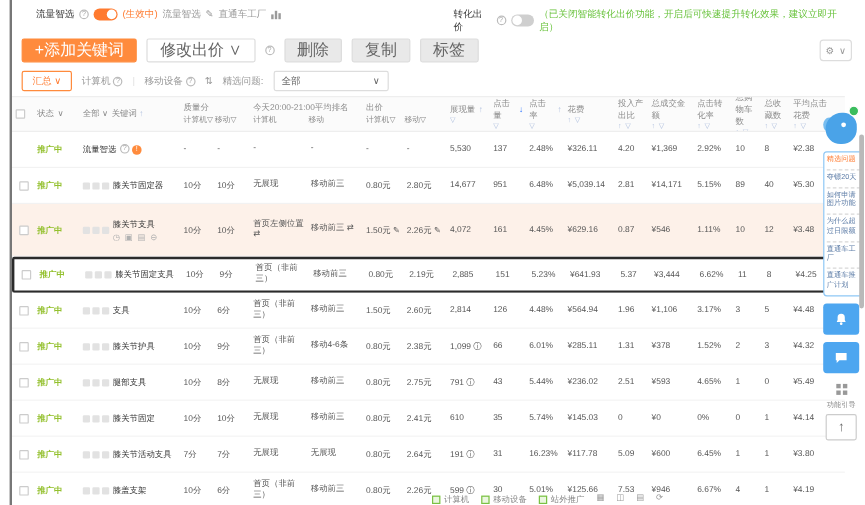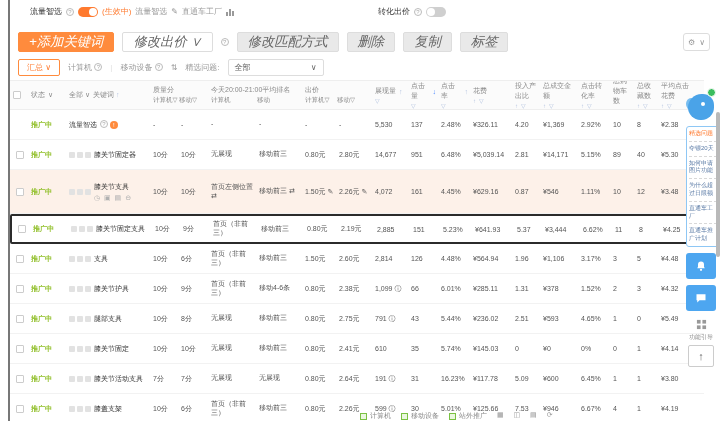--- a/index.html
+++ b/index.html
@@ -20,21 +20,21 @@
   .toggle { position:relative; width:20px; height:10px; border-radius:5px; display:inline-block; }
   .toggle.on { background:#ff7a2f; }
   .toggle.off { background:#cfcfcf; }
   .toggle i { position:absolute; top:1px; width:8px; height:8px; border-radius:50%; background:#fff; }
   .toggle.on i { right:1px; } .toggle.off i { left:1px; }
   .bars { display:inline-flex; align-items:flex-end; gap:1px; height:8px; }
   .bars b { width:2px; background:#9a9a9a; display:block; }
 
   
   .toolbar { position:absolute; left:10px; top:30px; width:700px; height:24px; display:flex; align-items:center; gap:8px; padding-left:8px; font-size:8px; }
-  .btn { height:20px; line-height:18px; padding:0 10px; border-radius:2px; border:1px solid #ddd; background:#e9e9e9; color:#666; white-space:nowrap;font-style:italic; }
+  .btn { height:20px; line-height:18px; padding:0 10px; border-radius:2px; border:1px solid #ddd; background:#e9e9e9; color:#666; white-space:nowrap; }
   .btn.primary { background:#ff8b3d; border-color:#ff8b3d; color:#fff; }
   .btn.ghost { background:#fff; }
   .tool-right { margin-left:auto; display:flex; align-items:center; border:1px solid #ddd; border-radius:3px; background:#fff; height:18px; padding:0 4px; gap:4px; color:#999; }
 
   
   .filters { position:absolute; left:10px; top:57px; width:700px; height:20px; display:flex; align-items:center; gap:8px; padding-left:8px; font-size:8px; color:#999; }
   .tab-sum { border:1px solid #ff8b3d; color:#ff7a2f; background:#fff; border-radius:2px; height:17px; line-height:15px; padding:0 8px; }
   .sep { color:#e0e0e0; }
   .filter-ic { color:#999; font-size:8px; }
   .select { border:1px solid #ddd; border-radius:2px; background:#fff; height:17px; line-height:15px; padding:0 6px; min-width:96px; display:inline-flex; justify-content:space-between; align-items:center; color:#666; }
@@ -115,28 +115,28 @@
           <b style="height:7px"></b>
           <b style="height:5px"></b>
         </span>
     </div>
     <div class="tb-right">
       <span class="lbl">转化出价</span>
       <span class="info">?</span>
       <span class="toggle off">
           <i></i>
         </span>
+      <span class="green-txt">（已关闭智能转化出价功能，开启后可快速提升转化效果，建议立即开启）</span>
     </div>
   </div>
 
   <div class="toolbar">
     <button class="btn primary">+添加关键词</button>
     <button class="btn ghost"><span>修改出价</span> <span>∨</span></button>
     <span class="info">?</span>
-    <button class="btn">修改匹配方式</button>
     <button class="btn">删除</button>
     <button class="btn">复制</button>
     <button class="btn">标签</button>
     <span class="tool-right">
       <span>⚙</span>
       <span>∨</span>
     </span>
   </div>
 
   <div class="filters">

